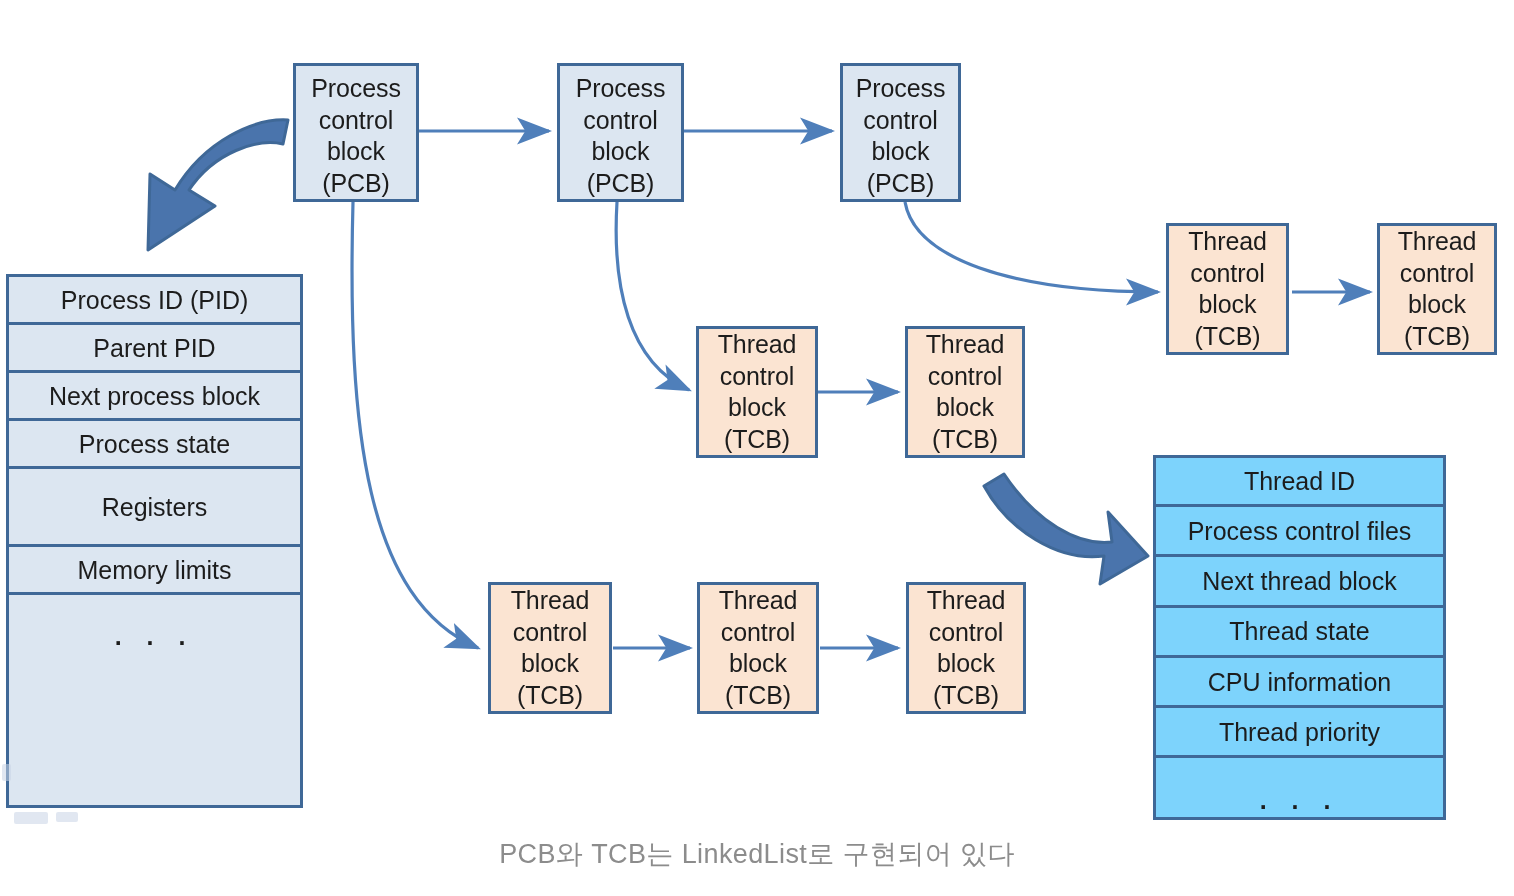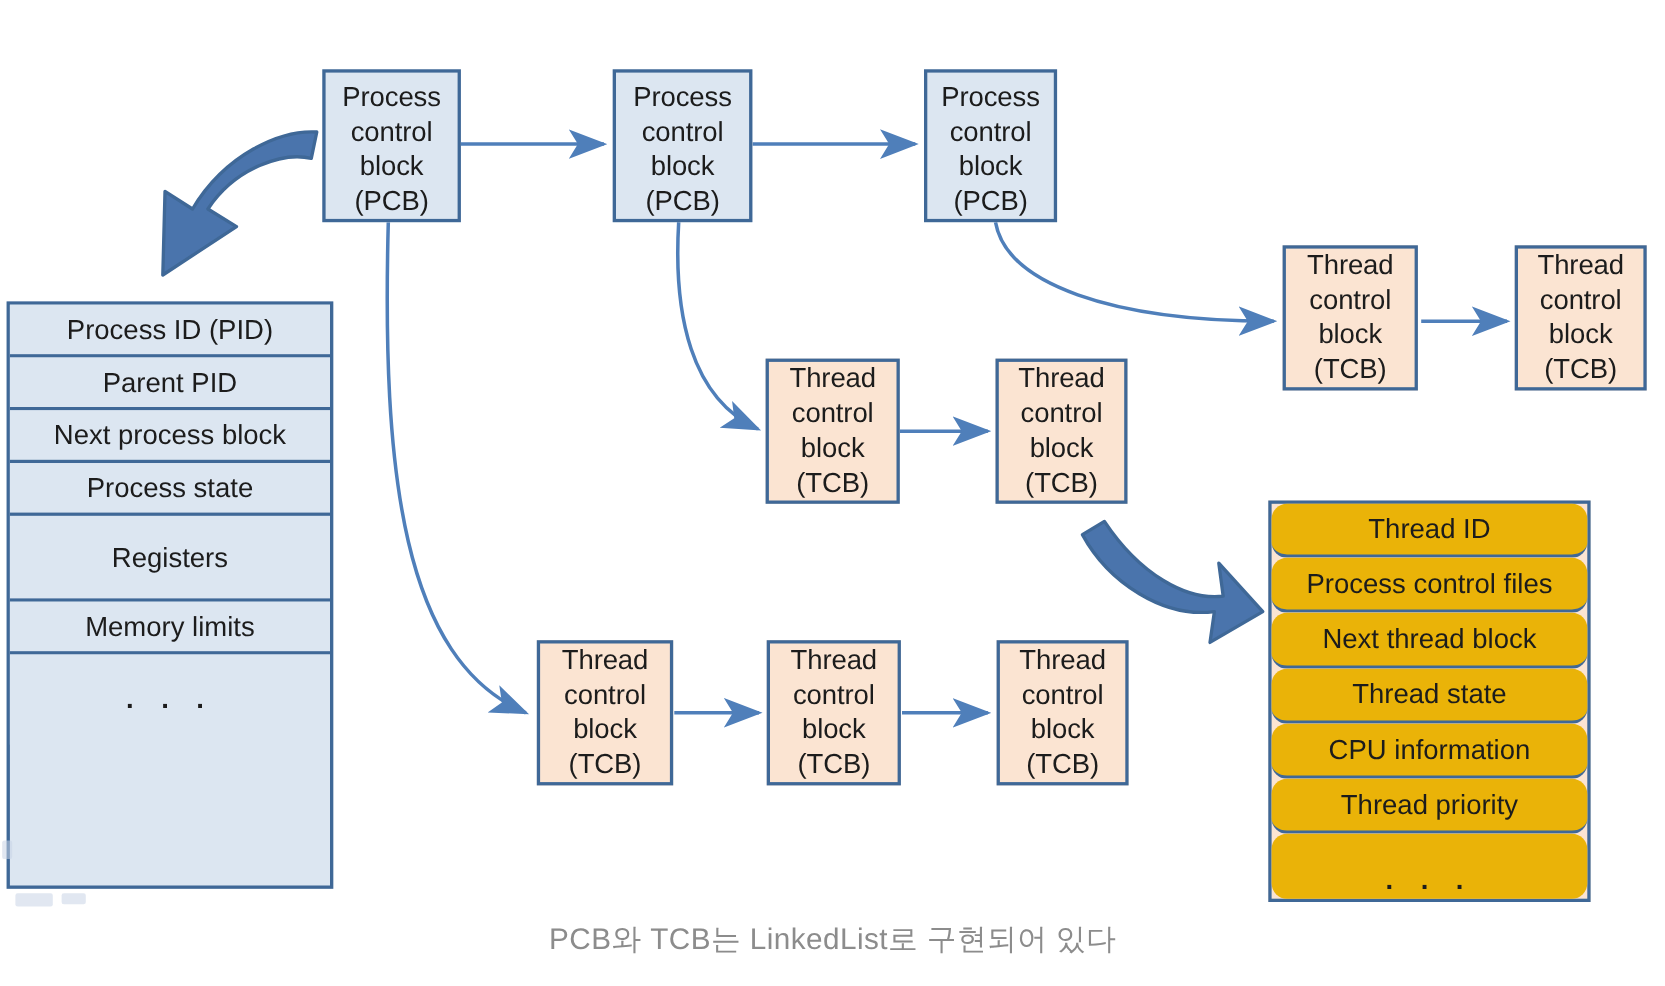--- a/index.html
+++ b/index.html
@@ -62,21 +62,21 @@
     text-align: right;
     color: #1c1c1c;
     font-size: 25px;
     line-height: 1.2;
     white-space: pre-line;
   }
   .table .row:last-child { border-bottom: none; }
   #pcb-table { background: #dce6f1; }
   #pcb-table .row { background: #dce6f1; }
   #tcb-table { background: #fbe4d2; }
-  #tcb-table .row { background: #eab308; border-radius: 14px; }
+  #tcb-table .row { background: #7dd3fc; }
   .dots {
     letter-spacing: 9px;
     font-weight: 700;
     font-size: 26px;
   }
 
   
   #caption {
     position: absolute;
     left: 0;

